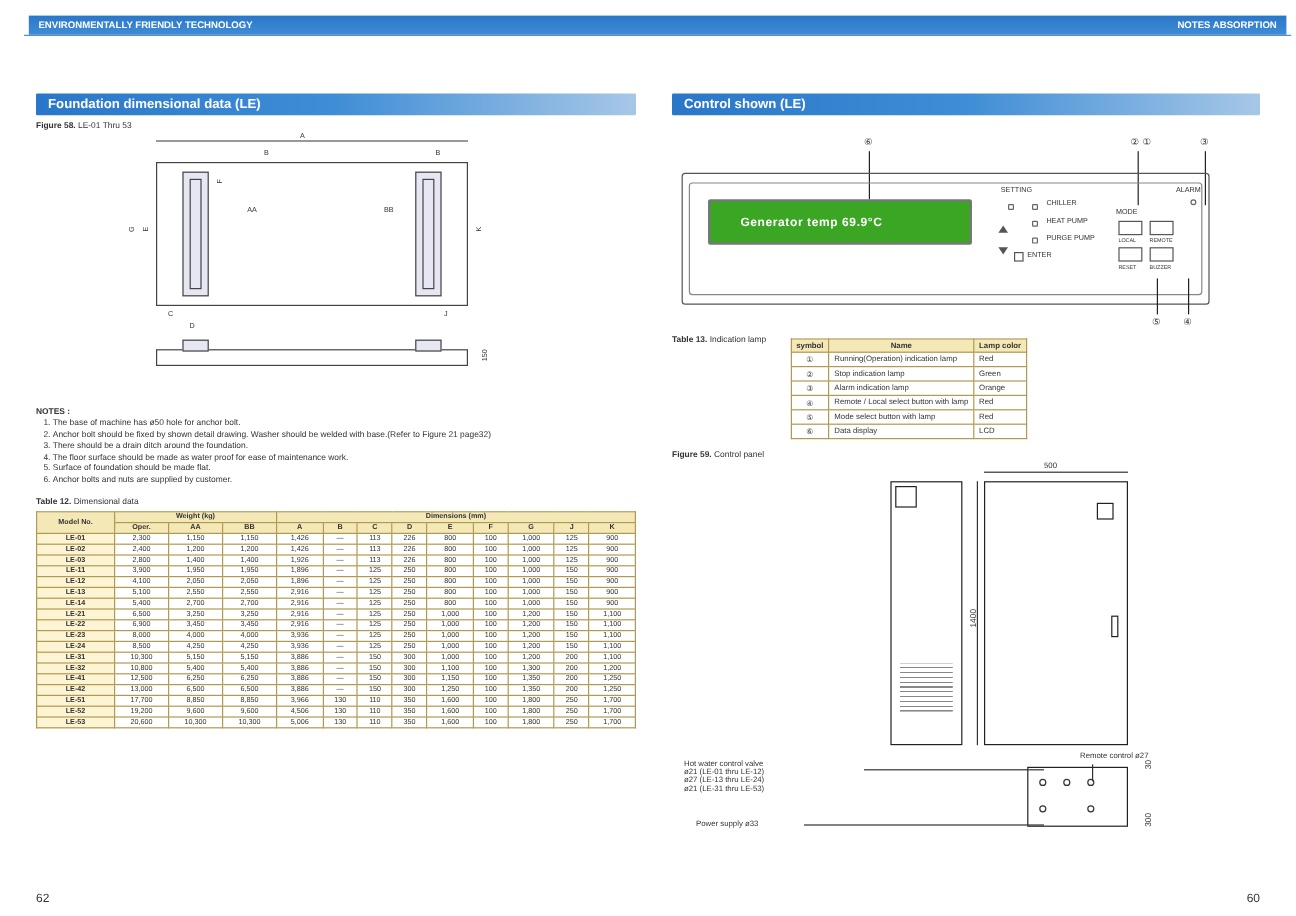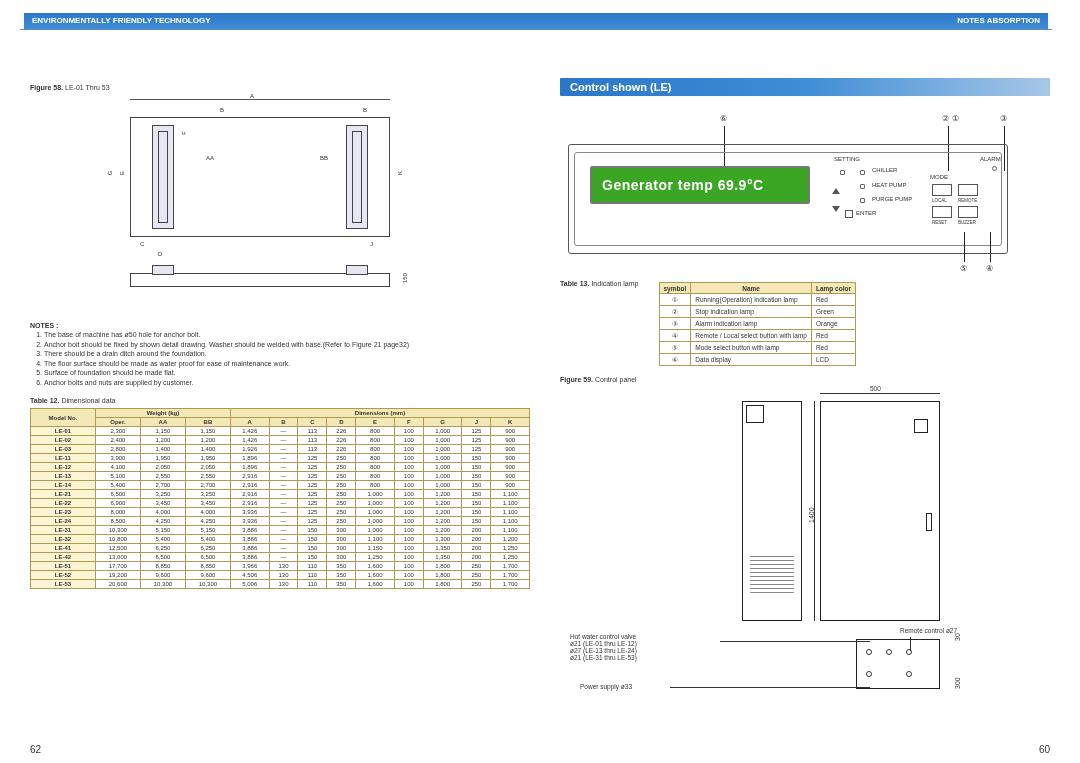--- a/index.html
+++ b/index.html
@@ -7,21 +7,21 @@
     font-family: Arial, Helvetica, sans-serif;
     font-size: 7px;
     color: #333;
     background: #fff;
     width: 1080px;
     height: 763px;
     position: relative;
     overflow: hidden;
   }
   .topbar {
-    position: absolute; top: 12px; left: 20px; right: 28px; height: 18px;
+    position: absolute; top: 12px; left: 20px; right: 4px; height: 18px;
     background: linear-gradient(#fff,#fff);
     border-bottom: 1px solid #5a8cc8;
     display:flex; align-items:center; justify-content:flex-start;
     padding:0 4px;
   }
   .topbar-inner {
     background: linear-gradient(#2a77c9,#3f8dd6);
     height:16px; width:100%;
     display:flex; align-items:center; justify-content:space-between;
     padding:0 8px; color:#fff; font-weight:bold; font-size:8px;
@@ -55,21 +55,21 @@
   .dim-table { width:100%; border-collapse:collapse; margin-top:4px; font-size:6px; }
   .dim-table th, .dim-table td { border:1px solid #b09a52; padding:1px 2px; text-align:center; }
   .dim-table thead th { background:#f4e8b6; font-weight:bold; }
   .dim-table .model { font-weight:bold; background:#fcf4d2; }
 
   
   .panel-illustration { position:relative; width:480px; height:160px; margin-top:18px; }
   .panel-frame { position:absolute; left:8px; top:30px; width:440px; height:110px; border:1px solid #555; border-radius:3px; }
   .panel-inner { position:absolute; left:14px; top:38px; width:428px; height:94px; border:1px solid #888; border-radius:3px; }
   .lcd { position:absolute; left:30px; top:52px; width:220px; height:38px; background:#3aa624; border:2px solid #777; border-radius:2px;
-         display:flex; align-items:center; padding-left:10px; color:#fff; font-weight:bold; font-size:14px; letter-spacing:0.5px; }
+         display:flex; align-items:center; padding-left:25px; color:#fff; font-weight:bold; font-size:10px; letter-spacing:0.5px; }
   .led-grid { position:absolute; left:270px; top:50px; width:90px; height:60px; }
   .led-dot { position:absolute; width:5px; height:5px; border:1px solid #666; border-radius:1px; }
   .lamp-area { position:absolute; left:372px; top:60px; width:70px; height:50px; }
   .lamp-btn { position:absolute; width:20px; height:12px; border:1px solid #555; }
   .callout { position:absolute; font-size:8px; }
   .callout-line-v { position:absolute; background:#222; width:1px; }
 
   
   .lamp-table { border-collapse:collapse; font-size:6.5px; margin-top:4px; }
   .lamp-table th, .lamp-table td { border:1px solid #b09a52; padding:1.5px 4px; text-align:left; }
@@ -91,20 +91,21 @@
 <body>
 
 <div class="topbar">
   <div class="topbar-inner">
     <span>ENVIRONMENTALLY FRIENDLY TECHNOLOGY</span>
     <span>NOTES ABSORPTION</span>
   </div>
 </div>
 
 <div class="leftcol">
+  <div class="section-title">Foundation dimensional data (LE)</div>
   <div class="fig-caption">
     <b>Figure 58.</b>&nbsp;<span>LE-01 Thru 53</span>
   </div>
 
   
   <div class="foundation-drawing">
 
     <div class="dim-label" style="left:220px; top:-2px;">A</div>
     <div class="dim-line" style="left:100px; top:4px; width:260px; height:1px;"></div>
 

